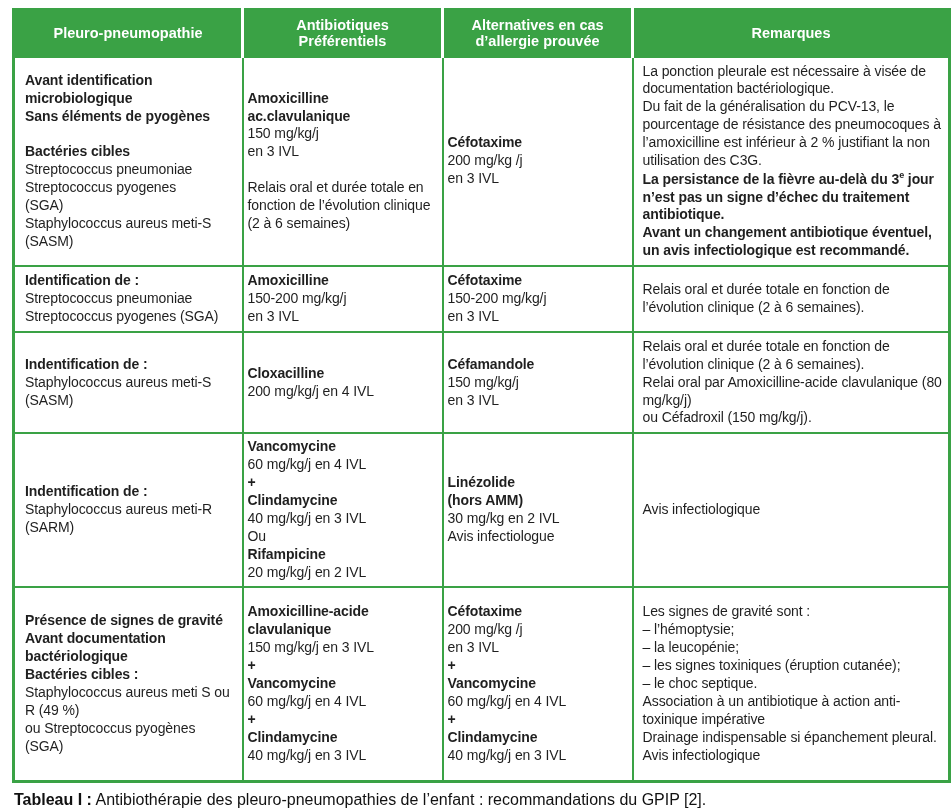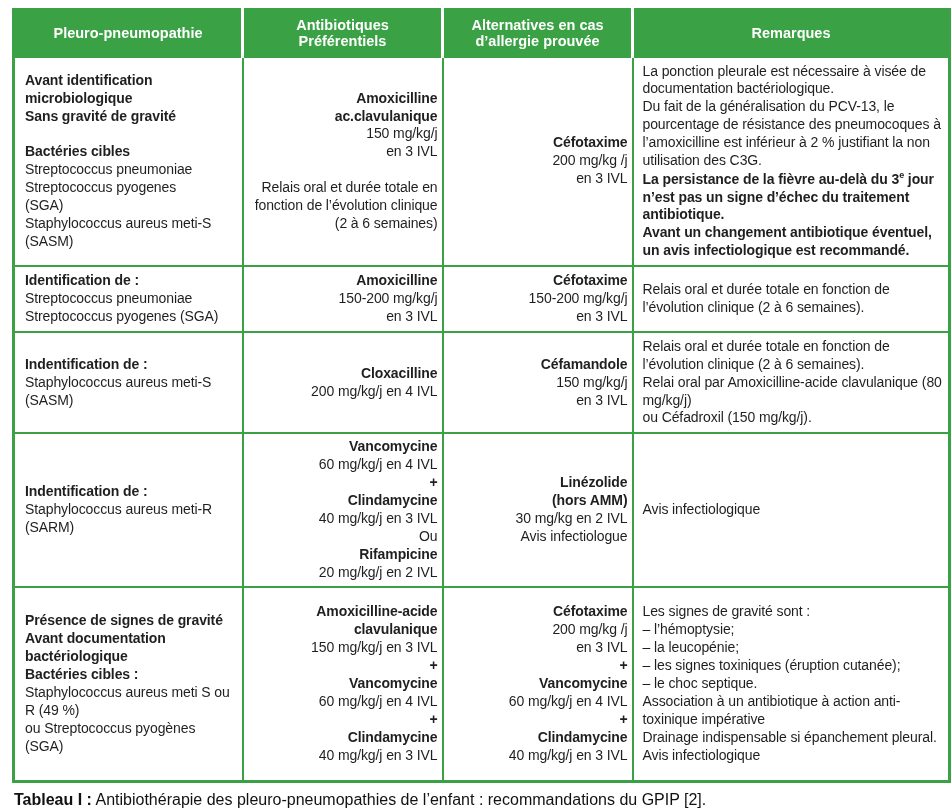--- a/index.html
+++ b/index.html
@@ -38,21 +38,21 @@
   th:first-child { border-left:none; }
 
   td {
     border:2px solid var(--green);
     vertical-align:middle;
     font-size:14px;
     line-height:1.28;
     padding:5px 9px;
     letter-spacing:-0.1px;
   }
-  td:nth-child(2), td:nth-child(3) { text-align:right; padding:4px 4px; }
+  td:nth-child(2), td:nth-child(3) { text-align:left; padding:4px 4px; }
   td:nth-child(1) { padding-left:10px; }
   td:nth-child(4) { padding-left:9px; padding-right:6px; }
 
   tbody tr:nth-child(1){ height:208px; }
   tbody tr:nth-child(2){ height:62px; }
   tbody tr:nth-child(3){ height:97px; }
   tbody tr:nth-child(4){ height:150px; }
   tbody tr:nth-child(5){ height:195px; }
 
   .cell-line.empty { height:18px; }
@@ -87,21 +87,21 @@
 Préférentiels</th>
         <th>Alternatives en cas
 d’allergie prouvée</th>
         <th>Remarques</th>
       </tr>
     </thead>
     <tbody>
         <tr>
           <td>
             <div class="cell-line"><span class="s-b">Avant identification microbiologique</span></div>
-            <div class="cell-line"><span class="s-b">Sans gravité de gravité</span></div>
+            <div class="cell-line"><span class="s-b">Sans éléments de pyogènes</span></div>
             <div class="cell-line empty"></div>
             <div class="cell-line"><span class="s-b">Bactéries cibles</span></div>
             <div class="cell-line"><span class="s-i">Streptococcus pneumoniae</span></div>
             <div class="cell-line"><span class="s-i">Streptococcus pyogenes</span></div>
             <div class="cell-line"><span class="s-r">(SGA)</span></div>
             <div class="cell-line"><span class="s-i">Staphylococcus aureus meti-S</span></div>
             <div class="cell-line"><span class="s-r">(SASM)</span></div>
           </td>
           <td>
             <div class="cell-line"><span class="s-b">Amoxicilline</span></div>

